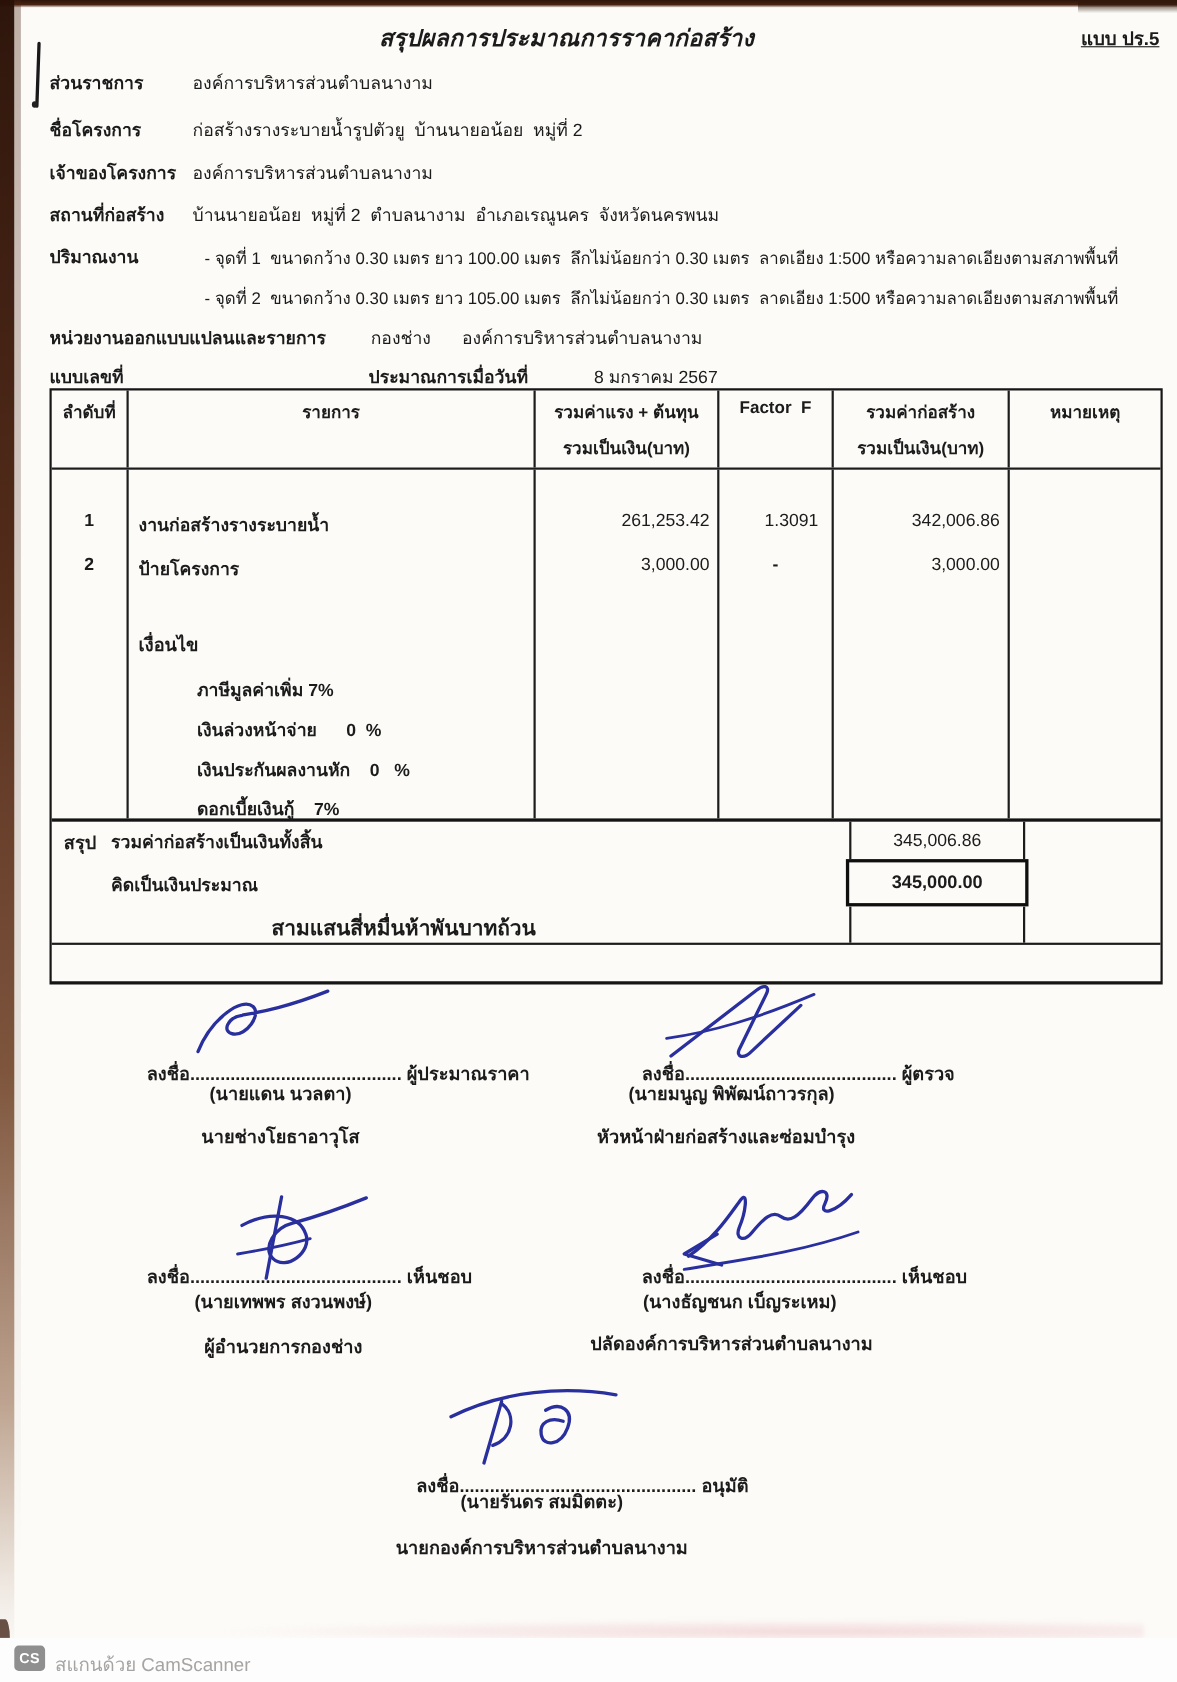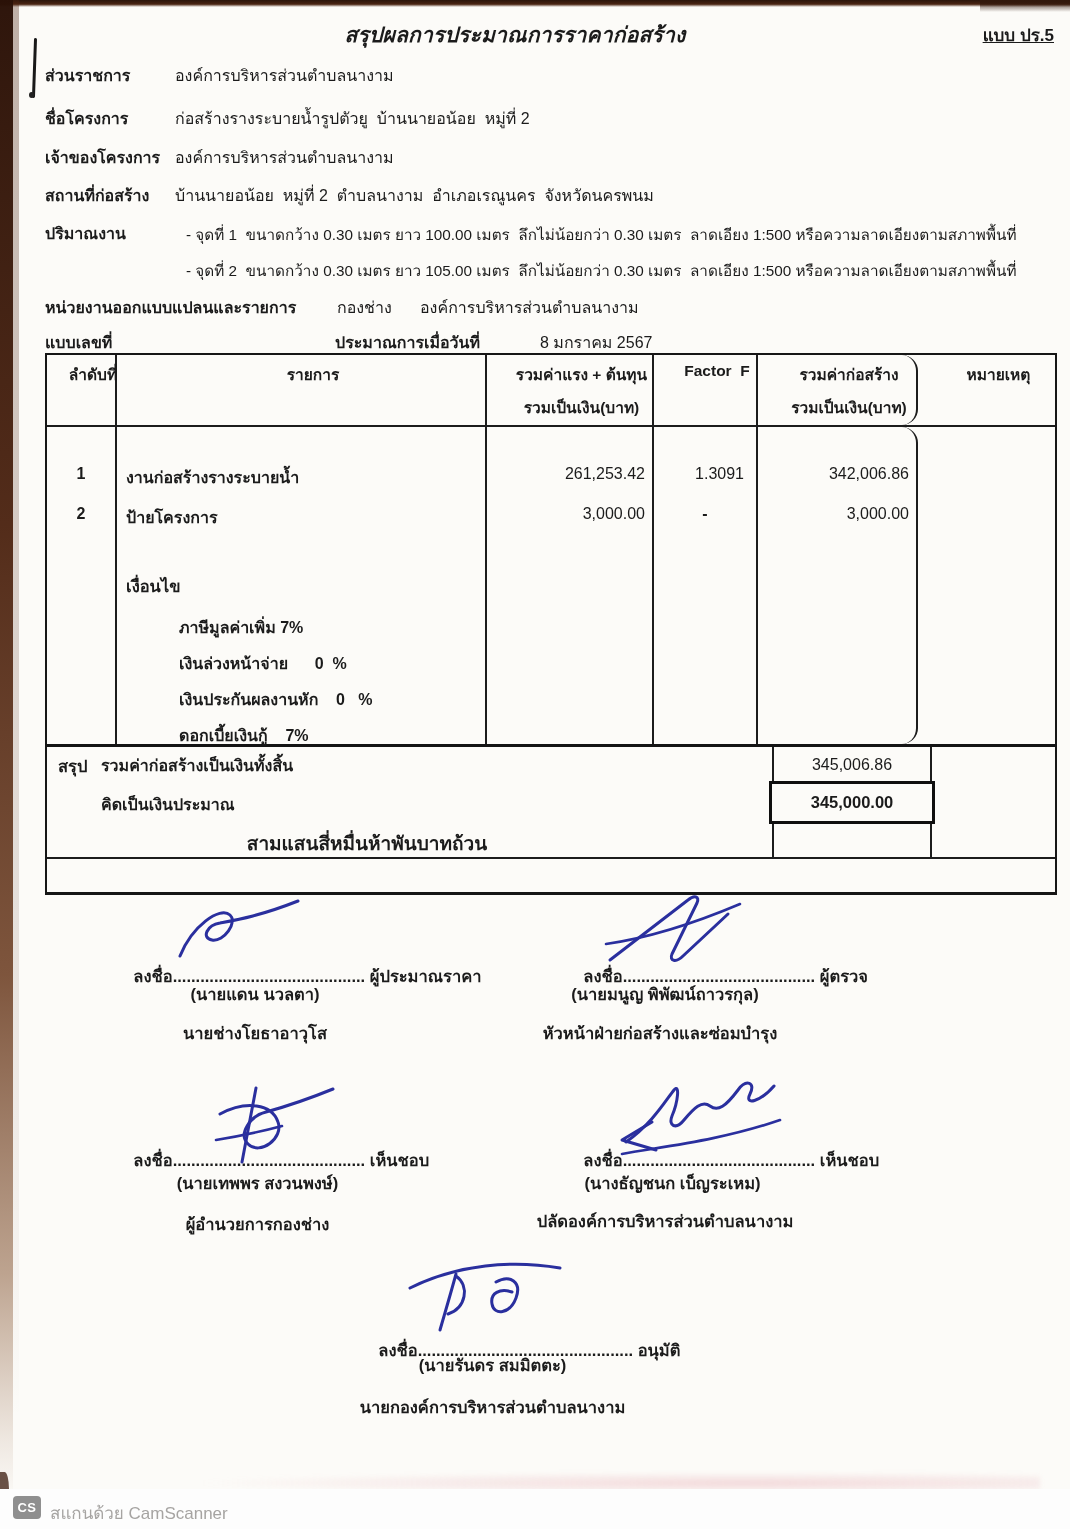--- a/index.html
+++ b/index.html
@@ -37,22 +37,22 @@
   .lbl { position:absolute; font-size:16px; font-weight:700; white-space:pre; }
   .val { position:absolute; font-size:16px; font-weight:500; white-space:pre; }
   .val-sm { font-size:15.3px; }
   
   .tbl { position:absolute; left:45px; top:353px; width:1012px; height:542px;
     border:2px solid #161616; border-bottom-width:3px; display:flex; flex-direction:column; }
   .t-head { display:flex; height:72px; border-bottom:2px solid #1c1c1c; }
   .t-body { display:flex; height:320px; border-bottom:3px solid #141414; }
   .c { position:relative; height:100%; border-right:2px solid #1c1c1c; }
   .c1 { width:70px; } .c2 { width:370px; } .c3 { width:167px; }
-  .c4 { width:104px; } .c5 { width:160px;border-radius:16px; } .c6 { flex:1; border-right:none; }
-  .hc { font-size:15.5px; font-weight:600; text-align:center; white-space:pre;margin-left:12px; }
+  .c4 { width:104px; } .c5 { width:160px; } .c6 { flex:1; border-right:none; }
+  .hc { font-size:15.5px; font-weight:600; text-align:center; white-space:pre; }
   .h-line1 { position:absolute; left:0; top:7px; width:100%; }
   .h-line2 { position:absolute; left:0; top:40px; width:100%; }
   .b-row1 { position:absolute; top:38px; } .b-row2 { position:absolute; top:78px; }
   .num-c { left:0; width:100%; text-align:center; font-size:16px; font-weight:600; }
   .item-t { left:9px; font-size:16px; font-weight:600; white-space:pre; }
   .amt-r { right:7px; font-size:16px; font-weight:500; }
   .factor-r { right:12px; font-size:16px; font-weight:500; }
   .dash-c { left:0; width:100%; text-align:center; font-size:16px; font-weight:600; }
   .cond-head { position:absolute; left:9px; top:146px; font-size:16.5px; font-weight:700; }
   .cond-item { position:absolute; left:62px; font-size:16px; font-weight:600; white-space:pre; }

